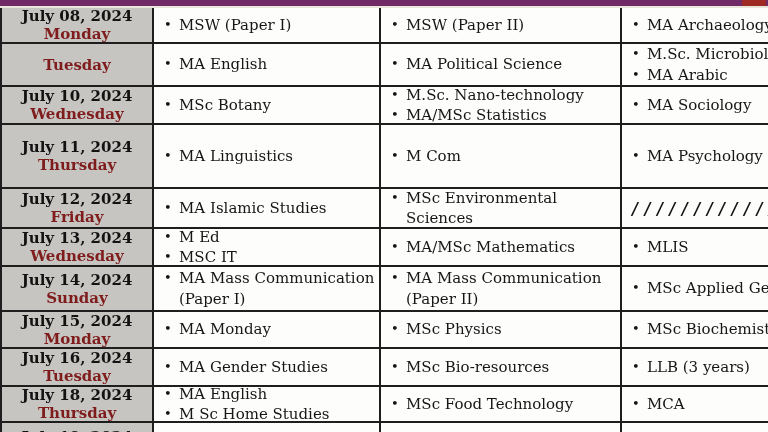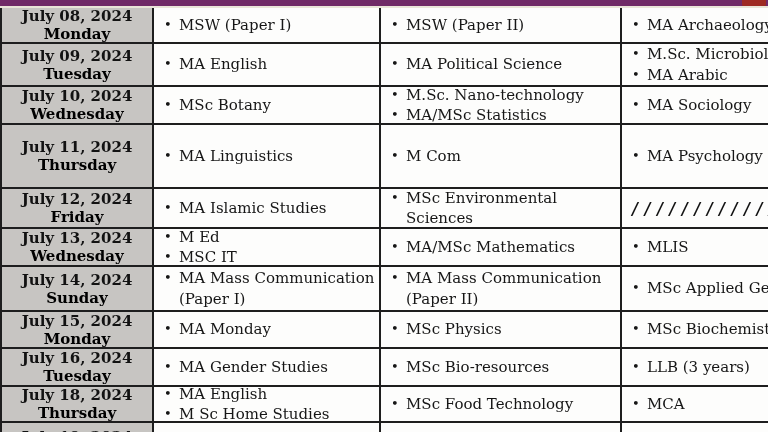--- a/index.html
+++ b/index.html
@@ -42,21 +42,21 @@
     overflow:hidden;
   }
   .date-cell{
     background:#c7c5c2;
     border-left:2px solid #1e1e1e;
     align-items:center;
     text-align:center;
     padding:2px 2px;
   }
   .date-line{font-weight:bold;font-size:15px;color:#121212;line-height:1.2;white-space:nowrap;}
-  .day-line{font-weight:bold;font-size:15px;color:#000000;line-height:1.2;white-space:nowrap;}
+  .day-line{font-weight:bold;font-size:15px;color:#7f1d1d;line-height:1.2;white-space:nowrap;}
   .item{
     display:flex;align-items:flex-start;
     font-size:15px;color:#161616;line-height:1.35;
   }
   .bullet{
     flex:0 0 auto;
     width:15px;
     font-size:13px;
     padding-top:1px;
   }
@@ -97,21 +97,20 @@
         </div>
         <div class="cell">
           <div class="item">
             <span class="bullet">•</span>
             <span class="item-text">MA Archaeology</span>
           </div>
         </div>
       </div>
       <div class="row" style="height: 43px;">
         <div class="cell date-cell">
-          <div class="date-line">July 09, 2024</div>
           <div class="day-line">Tuesday</div>
         </div>
         <div class="cell">
           <div class="item">
             <span class="bullet">•</span>
             <span class="item-text">MA English</span>
           </div>
         </div>
         <div class="cell">
           <div class="item">

